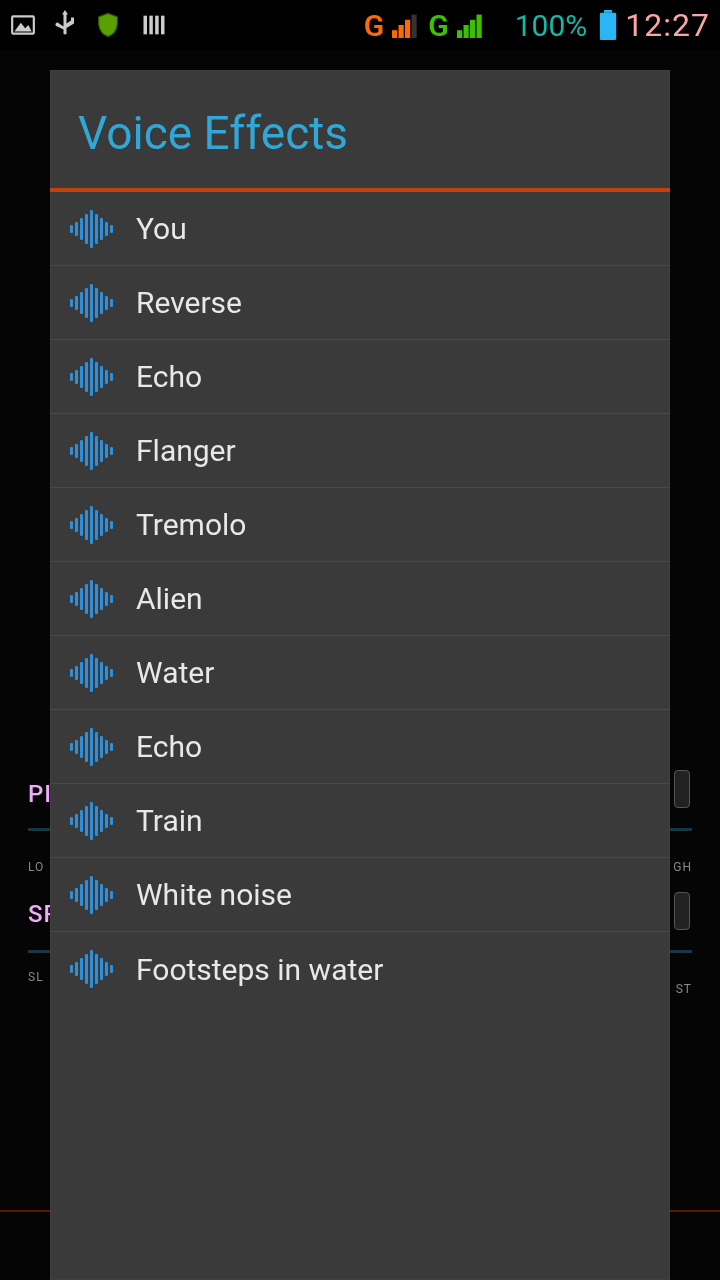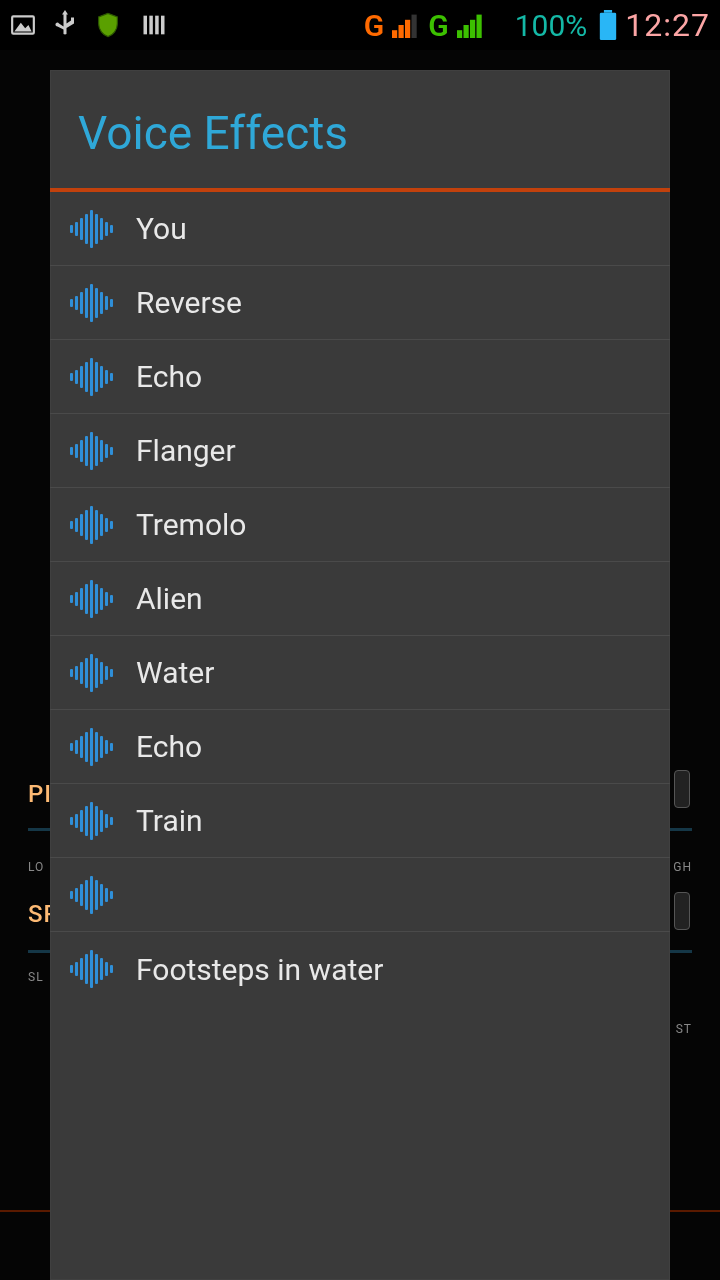--- a/index.html
+++ b/index.html
@@ -30,21 +30,21 @@
   .g2 { color:#3cc000; font-size:30px; font-weight:600; margin-left:2px;}
   
   .bg-app {
     position: absolute;
     top: 50px; left:0; right:0; bottom:0;
     background:#050505;
   }
   .bg-label {
     position:absolute;
     left:28px;
-    color:#fdba74;
+    color:#f0abfc;
     font-size:24px;
     font-weight:500;
     letter-spacing:1px;
   }
   .bg-small {
     position:absolute;
     color:#888;
     font-size:12px;
     letter-spacing:1px;
   }
@@ -190,21 +190,21 @@
   <span class="bg-label" style="top:730px">PI</span>
   <div class="bg-knob" style="top:720px"></div>
   <div class="bg-line" style="top:778px"></div>
   <span class="bg-small" style="top:810px;left:28px">LO</span>
   <span class="bg-small" style="top:810px;right:28px">GH</span>
 
   <span class="bg-label" style="top:850px">SP</span>
   <div class="bg-knob" style="top:842px"></div>
   <div class="bg-line" style="top:900px"></div>
   <span class="bg-small" style="top:920px;left:28px">SL</span>
-  <span class="bg-small" style="top:972px;right:28px">ST</span>
+  <span class="bg-small" style="top:932px;right:28px">ST</span>
 
   <div class="bg-hr"></div>
 </div>
 
 <div class="modal">
   <div class="modal-header">
     <div class="modal-title">Voice Effects</div>
   </div>
   <div class="effects-list" id="effects-list">
 
@@ -359,20 +359,21 @@
             <span class="b2"></span>
             <span class="b3"></span>
             <span class="b4"></span>
             <span class="b5"></span>
             <span class="b6"></span>
             <span class="b7"></span>
             <span class="b8"></span>
             <span class="b9"></span>
           </div>
         </div>
+        <div class="effect-label">White noise</div>
       </div>
       <div class="effect-row">
         <div class="effect-icon">
           <div class="wave">
             <span class="b1"></span>
             <span class="b2"></span>
             <span class="b3"></span>
             <span class="b4"></span>
             <span class="b5"></span>
             <span class="b6"></span>

